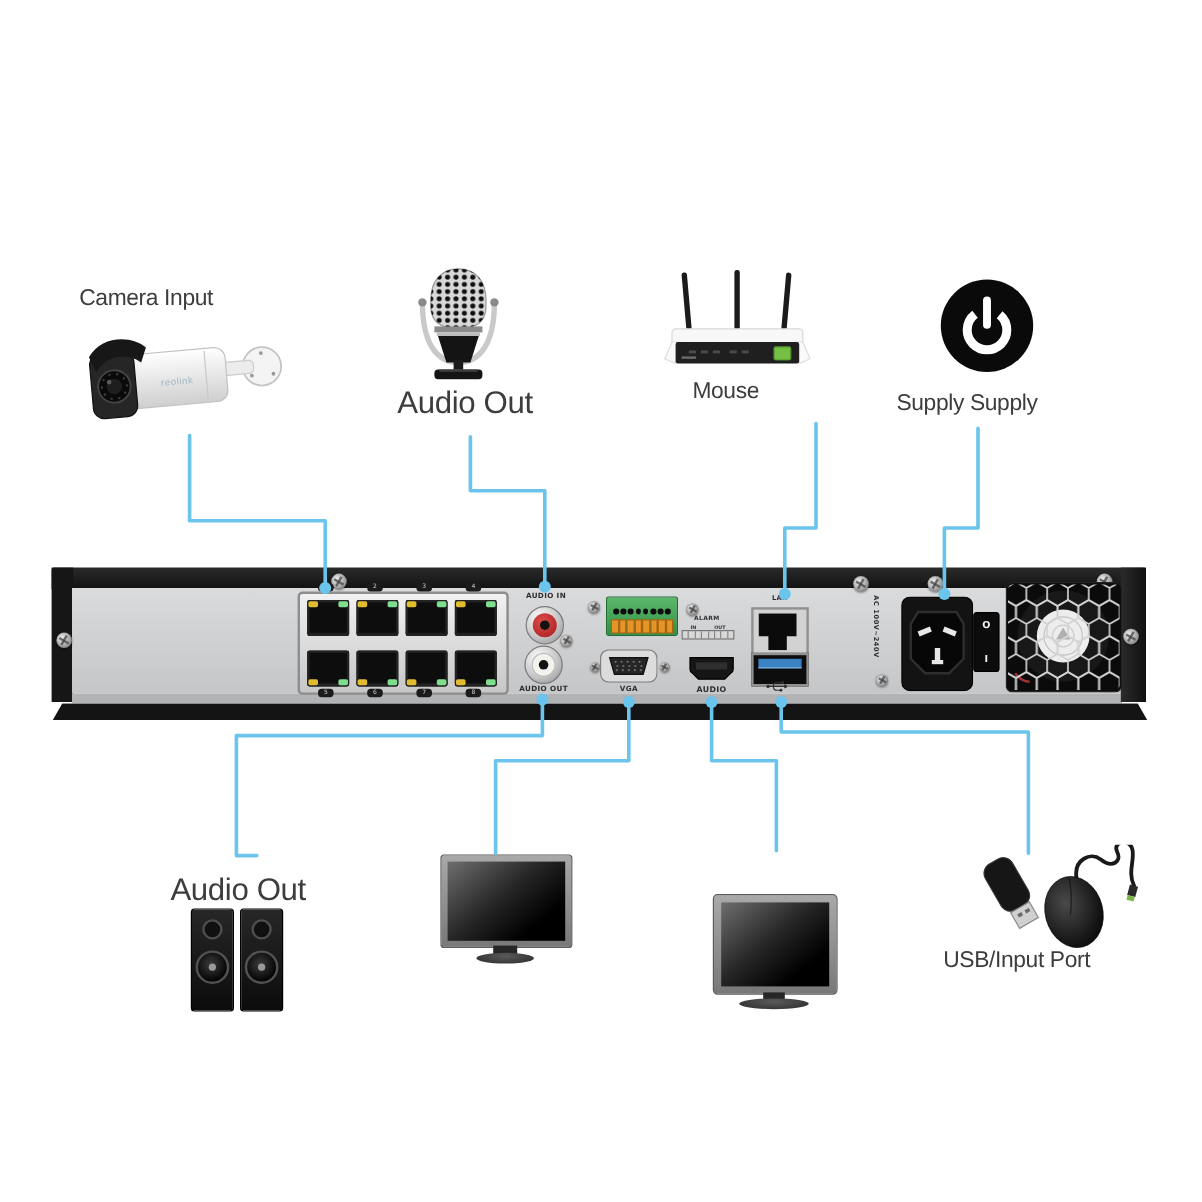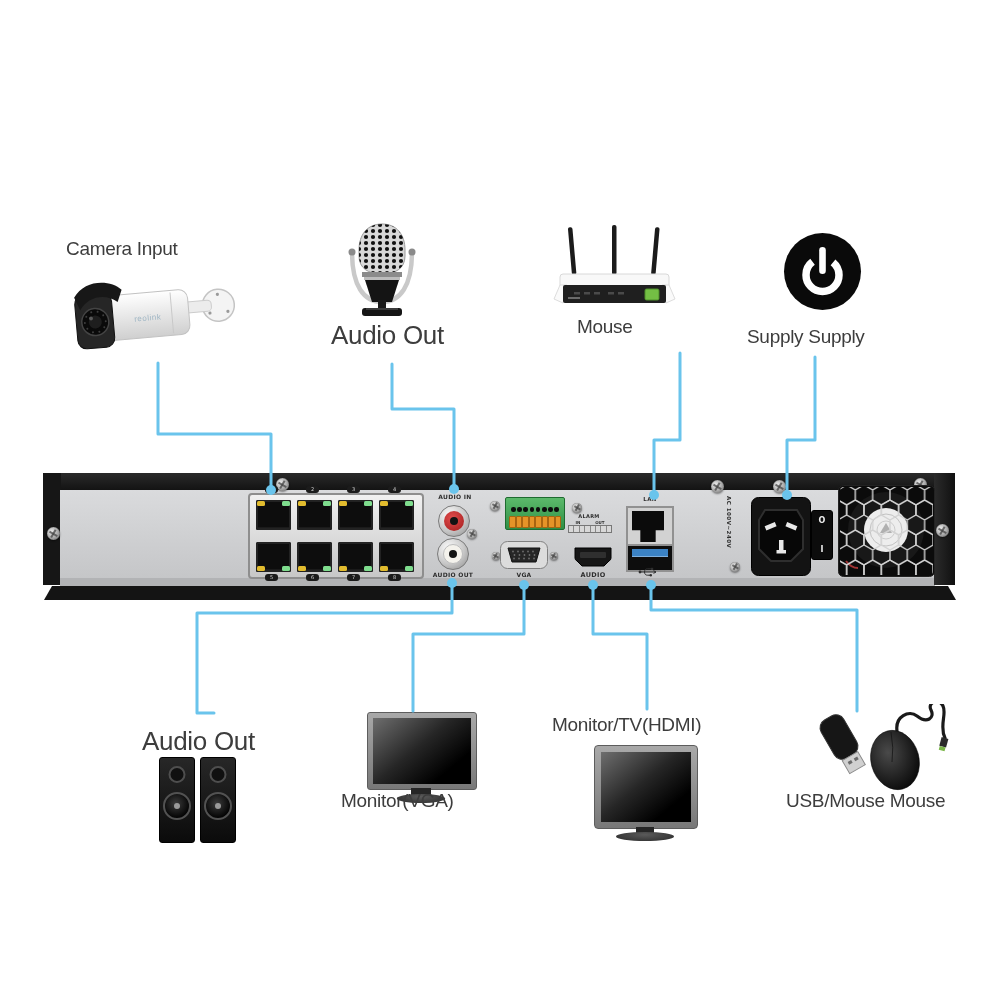--- a/index.html
+++ b/index.html
@@ -364,23 +364,21 @@
   <div class="spk" style="left:200px;top:757px">
       <div class="tw"></div>
       <div class="wf"></div>
     </div>
 
   <div class="mon" style="left:367px;top:712px;width:108px;height:76px">
       <div class="scr"></div>
     </div>
   <div class="neck" style="left:411px;top:788px;width:20px;height:7px"></div>
   <div class="base" style="left:397px;top:794px;width:48px;height:9px"></div>
-  <div class="lbl" style="left:341px;top:790px">Monitor(VGA)</div>
-
-  <div class="lbl" style="left:552px;top:714px">Monitor/TV(HDMI)</div>
+
   <div class="mon" style="left:594px;top:745px;width:102px;height:82px;border-radius:4px">
       <div class="scr" style="inset:6px"></div>
     </div>
   <div class="neck" style="left:636px;top:827px;width:18px;height:6px"></div>
   <div class="base" style="left:616px;top:832px;width:58px;height:9px"></div>
 
   <svg class="abs" style="left:798px;top:704px" width="155" height="98" viewBox="0 0 155 98">
     <defs>
         <radialGradient id="mgrad" cx="40%" cy="35%" r="75%">
           <stop offset="0" stop-color="#4a4a4a"></stop>
@@ -396,21 +394,21 @@
     <g transform="translate(97,56)">
       <path d="M2 -29 C0 -44 14 -50 22 -44 C32 -36 40 -42 36 -50 C32 -58 44 -62 48 -54 C52 -46 44 -34 50 -22" stroke="#1a1a1a" stroke-width="3.2" fill="none" stroke-linecap="round"></path>
       <g transform="translate(50,-22) rotate(15)">
         <rect x="-3.5" y="0" width="7" height="9" fill="#2a2a2a"></rect>
         <rect x="-3" y="9" width="6" height="4" fill="#7ab648"></rect>
       </g>
       <ellipse cx="0" cy="0" rx="24" ry="30" transform="rotate(-15)" fill="url(#mgrad)" stroke="#000000" stroke-width=".5"></ellipse>
       <path d="M-4 -28 Q-1 -12 -3 2" stroke="#101010" fill="none" opacity=".7"></path>
     </g>
   </svg>
-  <div class="lbl" style="left:786px;top:790px">USB/Mouse Mouse</div>
+  <div class="lbl" style="left:786px;top:790px">USB/Input Port</div>
 
   <svg class="wires" width="1002" height="1002" viewBox="0 0 1002 1002">
     <polyline points="158,363 158,434 271,434 271,489"></polyline>
     <circle cx="271" cy="490" r="5"></circle>
     <polyline points="392,364 392,409 454,409 454,487"></polyline>
     <circle cx="454" cy="489" r="5"></circle>
     <polyline points="680,353 680,440 654,440 654,493"></polyline>
     <circle cx="654" cy="495" r="5"></circle>
     <polyline points="815,357 815,440 787,440 787,493"></polyline>
     <circle cx="787" cy="495" r="5"></circle>

